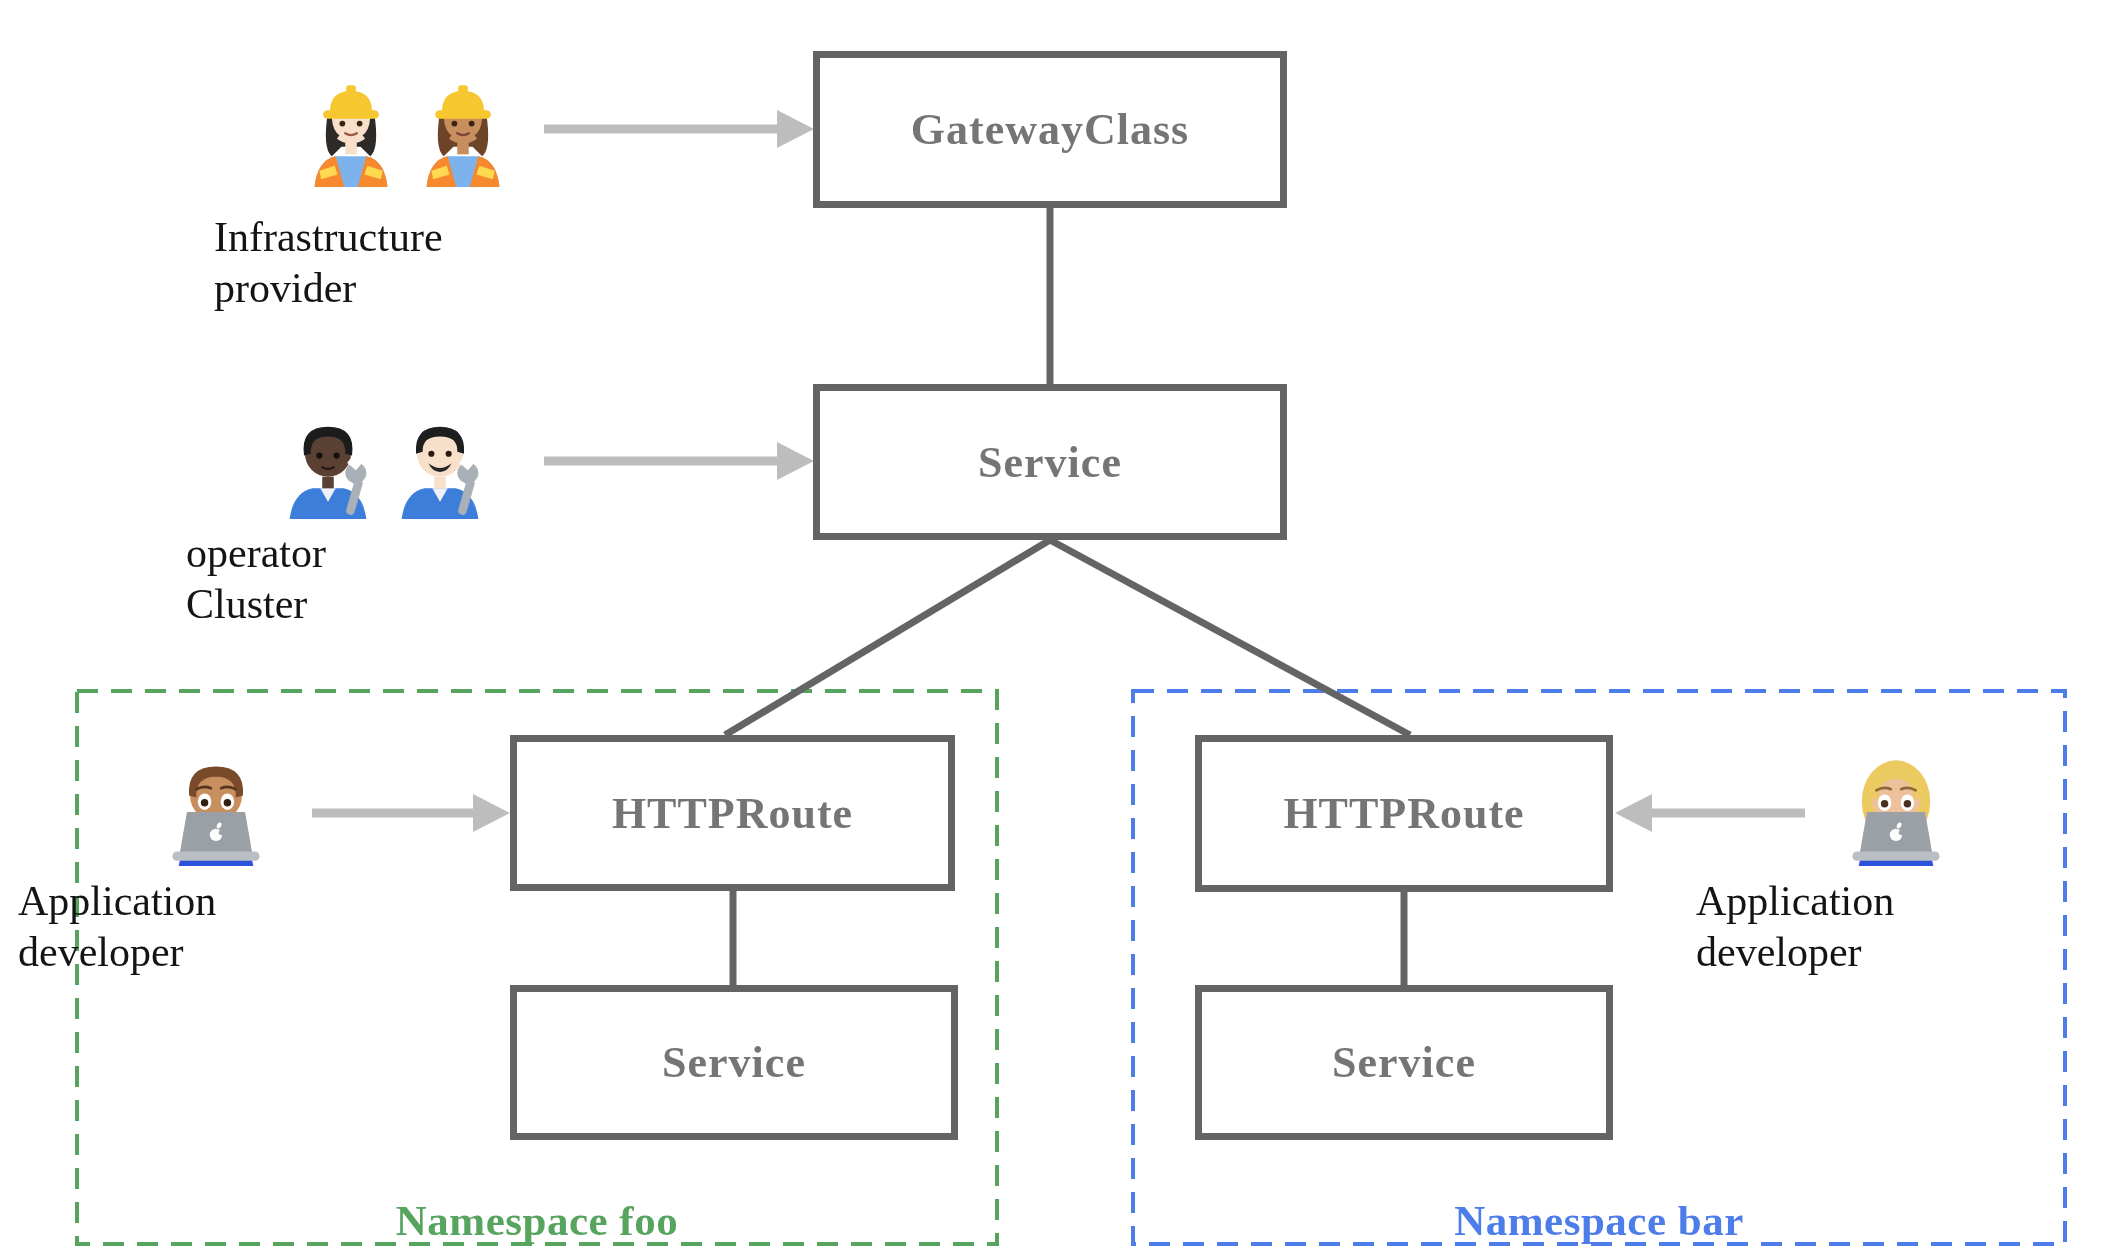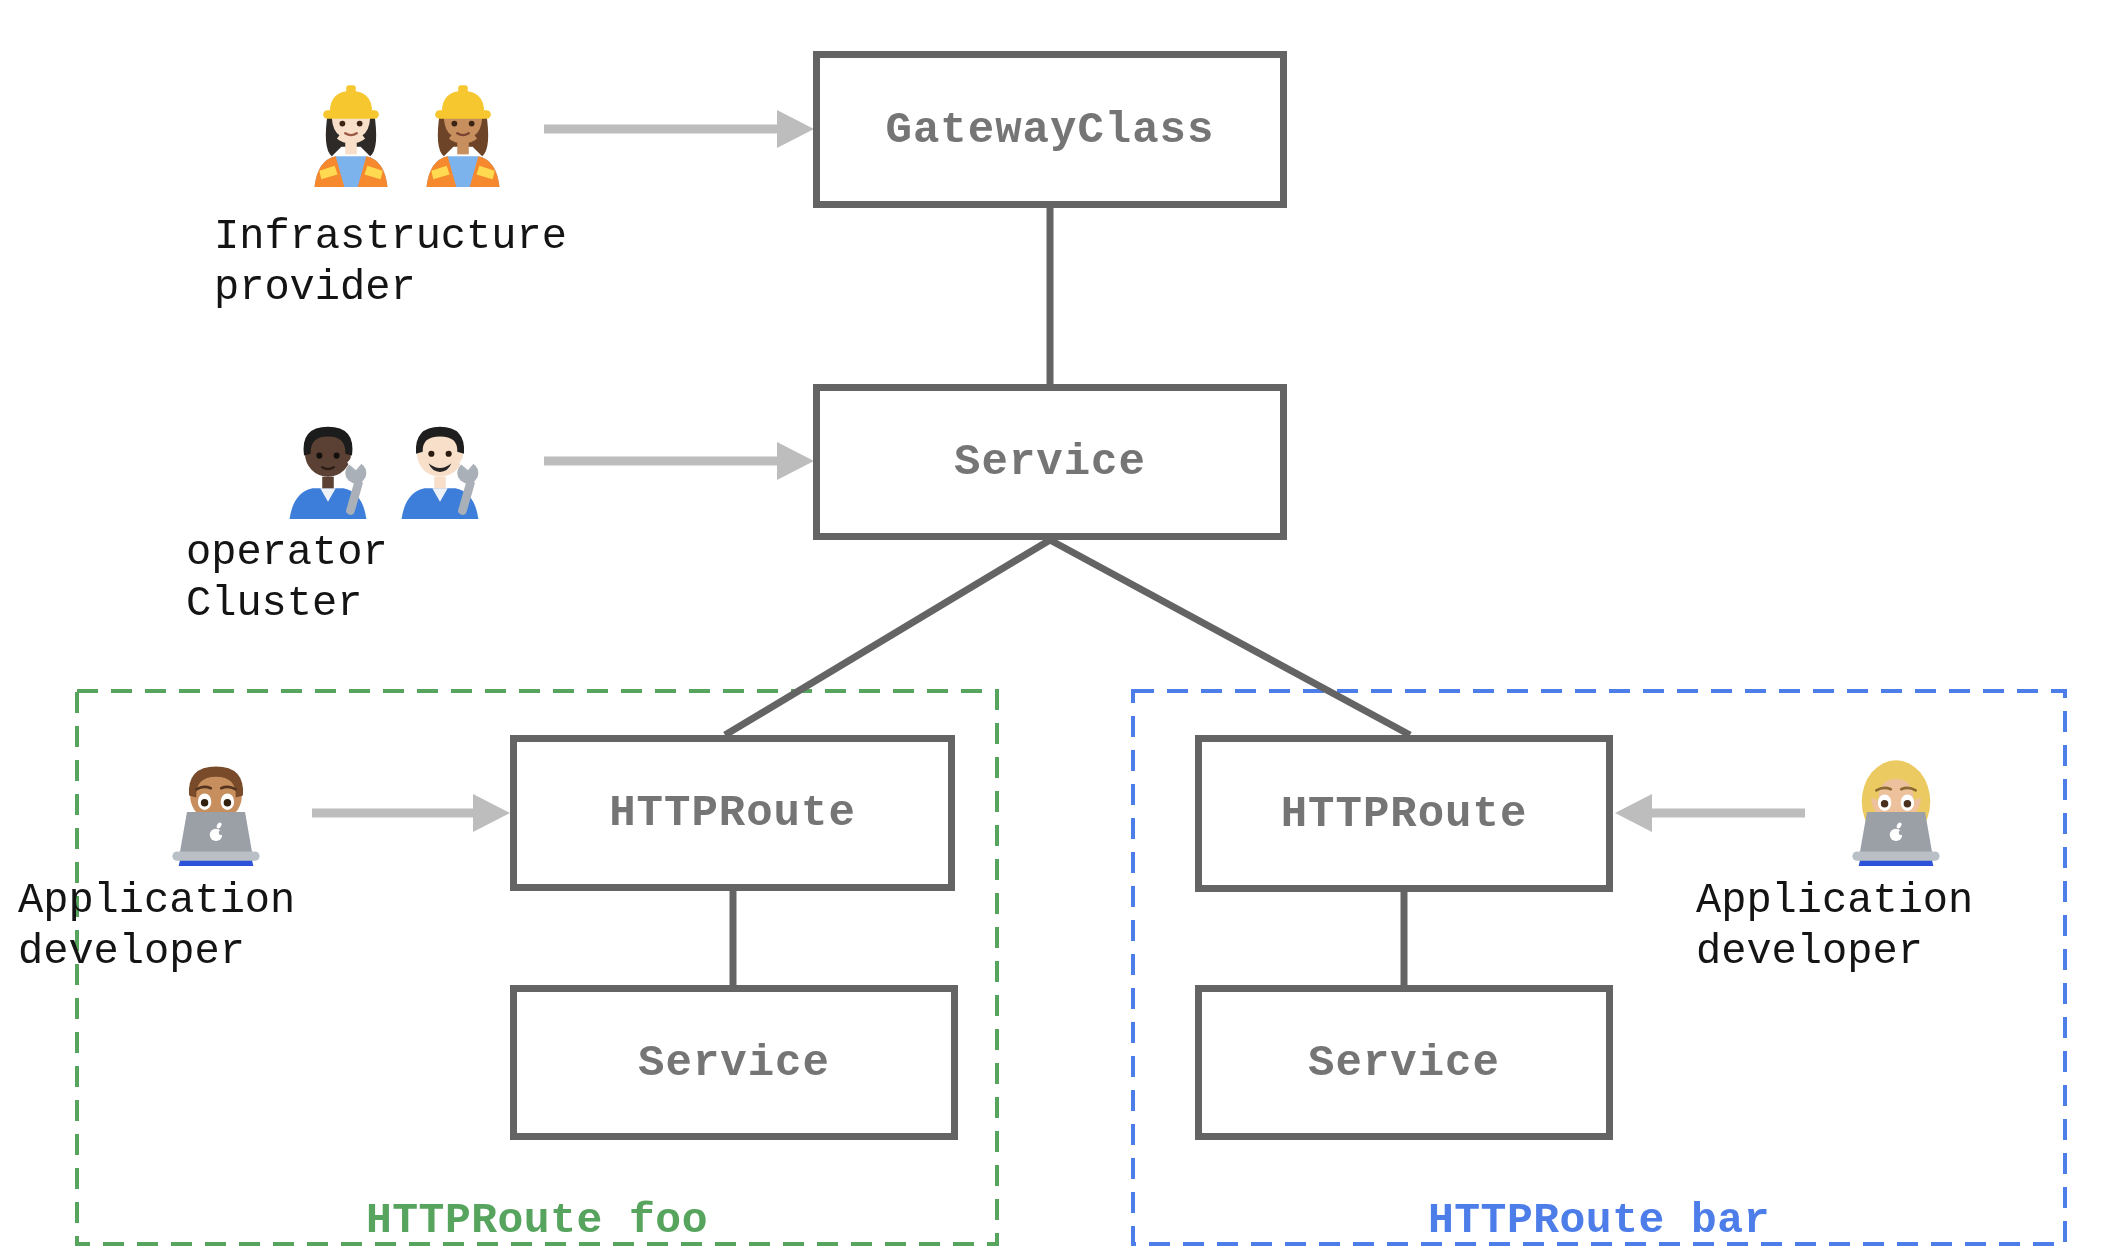--- a/index.html
+++ b/index.html
@@ -1,18 +1,18 @@
 <!DOCTYPE html>
 <html><head>
 <meta charset="utf-8">
 <style>
   html, body { margin:0; padding:0; background:#ffffff; }
   .canvas {
     position:relative; width:2112px; height:1258px; overflow:hidden;
-    background:#ffffff; font-family:Liberation Mono, monospace;border-radius:10px;
+    background:#ffffff; font-family:Liberation Serif, serif;border-radius:10px;
   }
   .layer { position:absolute; left:0; top:0; }
   .box {
     position:absolute; box-sizing:border-box;
     border:7px solid #646464; background:#ffffff;
     display:flex; align-items:center; justify-content:center;
     font-weight:700; font-size:44px; color:#757575; letter-spacing:1px;
   }
   .plabel {
     position:absolute; width:400px; 
@@ -73,22 +73,22 @@
   <div class="box" style="left:510px; top:985px; width:448px; height:155px">
     <span>Service</span>
   </div>
   <div class="box" style="left:1195px; top:735px; width:418px; height:157px">
     <span>HTTPRoute</span>
   </div>
   <div class="box" style="left:1195px; top:985px; width:418px; height:155px">
     <span>Service</span>
   </div>
 
-  <div class="nslabel foo" style="left:77px;  top:1196px; width:920px">HTTPRoute foo</div>
-  <div class="nslabel bar" style="left:1133px; top:1196px; width:932px">HTTPRoute bar</div>
+  <div class="nslabel foo" style="left:77px;  top:1196px; width:920px">Namespace foo</div>
+  <div class="nslabel bar" style="left:1133px; top:1196px; width:932px">Namespace bar</div>
 
   <div class="icons" style="left:303px; top:66px">
     <svg class="emoji" width="96" height="121" viewBox="0 0 100 126">
       <path d="M26 48 Q20 86 30 94 L40 84 H60 L70 94 Q80 86 74 48 Z" fill="#2d2a28"></path>
       <path d="M12 126 Q15 98 34 94 H66 Q85 98 88 126 Z" fill="#7db3ec"></path>
       <path d="M12 126 Q15 98 34 94 L43 126 Z" fill="#f6892e"></path>
       <path d="M88 126 Q85 98 66 94 L57 126 Z" fill="#f6892e"></path>
       <path d="M17 109 L33 104 L36 113 L19 118 Z" fill="#ffd94f"></path>
       <path d="M83 109 L67 104 L64 113 L81 118 Z" fill="#ffd94f"></path>
       <rect x="44" y="80" width="12" height="12" fill="#f7dfc9"></rect>

